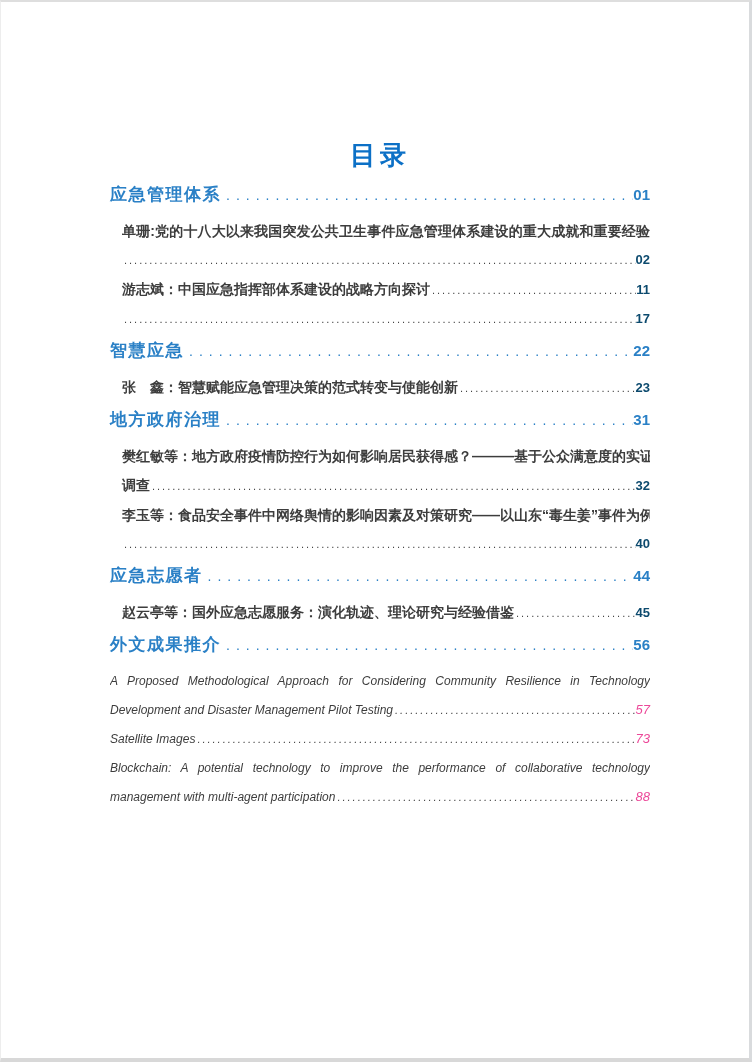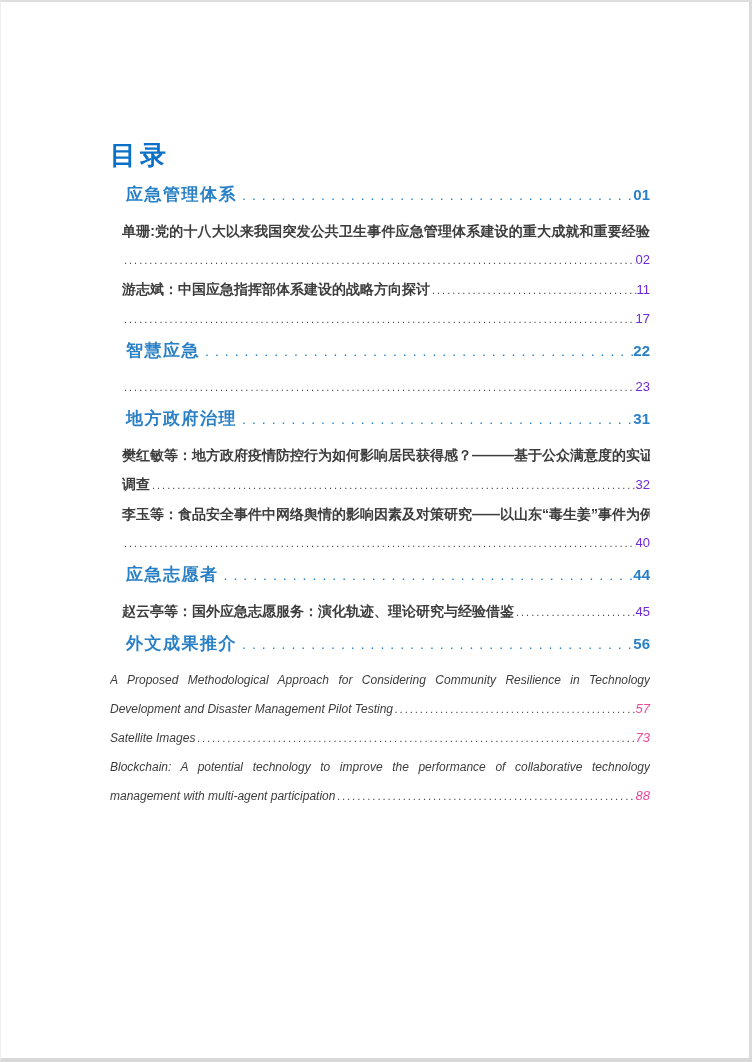--- a/index.html
+++ b/index.html
@@ -12,31 +12,31 @@
   .page {
     width:752px; height:1062px; background:#fff;
     border-top:2px solid #dedede;
     border-right:3px solid #d9dbdd;
     border-bottom:4px solid #d8d8d8;
     border-left:1px solid #ededed;
     padding:136px 99px 0 109px;
     overflow:hidden;
   }
   .toc-title {
-    text-align:left;
+    text-align:center;
     color:var(--title-blue,#0c70c6);
     font-size:26px; font-weight:700; letter-spacing:4px;
     line-height:34px;
   }
   .heading-row {
     display:flex; align-items:baseline;
     color:var(--heading-blue,#2a80c6);
     font-weight:700; font-size:17px; letter-spacing:1.5px;
     line-height:22px;
-    margin-top:12px; margin-bottom:16px;margin-left:16px;
+    margin-top:12px; margin-bottom:16px;
   }
   .h-text { white-space:nowrap; }
   .dots { flex:1 1 auto; overflow:hidden; white-space:nowrap; min-width:8px; }
   .h-dots {
     font-size:14px; letter-spacing:6px; font-weight:400;
     padding:0 5px; color:var(--heading-blue,#2a80c6);
   }
   .h-page { letter-spacing:0; font-size:15px; }
   .entry-line {
     font-size:14px; line-height:18px; margin-bottom:11px;
@@ -49,21 +49,21 @@
     text-align:justify; text-align-last:justify;
     white-space:nowrap; overflow:hidden;
   }
   .e-text { white-space:nowrap; }
   .e-dots {
     font-size:11px; letter-spacing:2px; font-weight:400;
     color:var(--dots-gray,#454545); padding:0 2px;
     align-self:baseline;
   }
   .e-page { font-size:13px; }
-  .entry-line.zh .e-page { font-weight:400; color:#6d28d9; }
+  .entry-line.zh .e-page { font-weight:700; color:#0c4a6e; }
   .entry-line.en .e-page { font-weight:400; color:#ec4899; }
 </style>
 </head>
 <body>
 
 <div class="page">
   <h1 class="toc-title">目录</h1>
   <div id="toc-root">
       <section>
         <div class="heading-row">
@@ -87,20 +87,21 @@
           <span class="e-page">17</span>
         </div>
       </section>
       <section>
         <div class="heading-row">
           <span class="h-text">智慧应急</span>
           <span class="h-dots dots">......................................................................................................................................................</span>
           <span class="h-page">22</span>
         </div>
         <div class="entry-line leader zh">
+          <span class="e-text">张　鑫：智慧赋能应急管理决策的范式转变与使能创新</span>
           <span class="e-dots dots">................................................................................................................................................................................................................................................................................................................................................................................................................</span>
           <span class="e-page">23</span>
         </div>
       </section>
       <section>
         <div class="heading-row">
           <span class="h-text">地方政府治理</span>
           <span class="h-dots dots">......................................................................................................................................................</span>
           <span class="h-page">31</span>
         </div>

